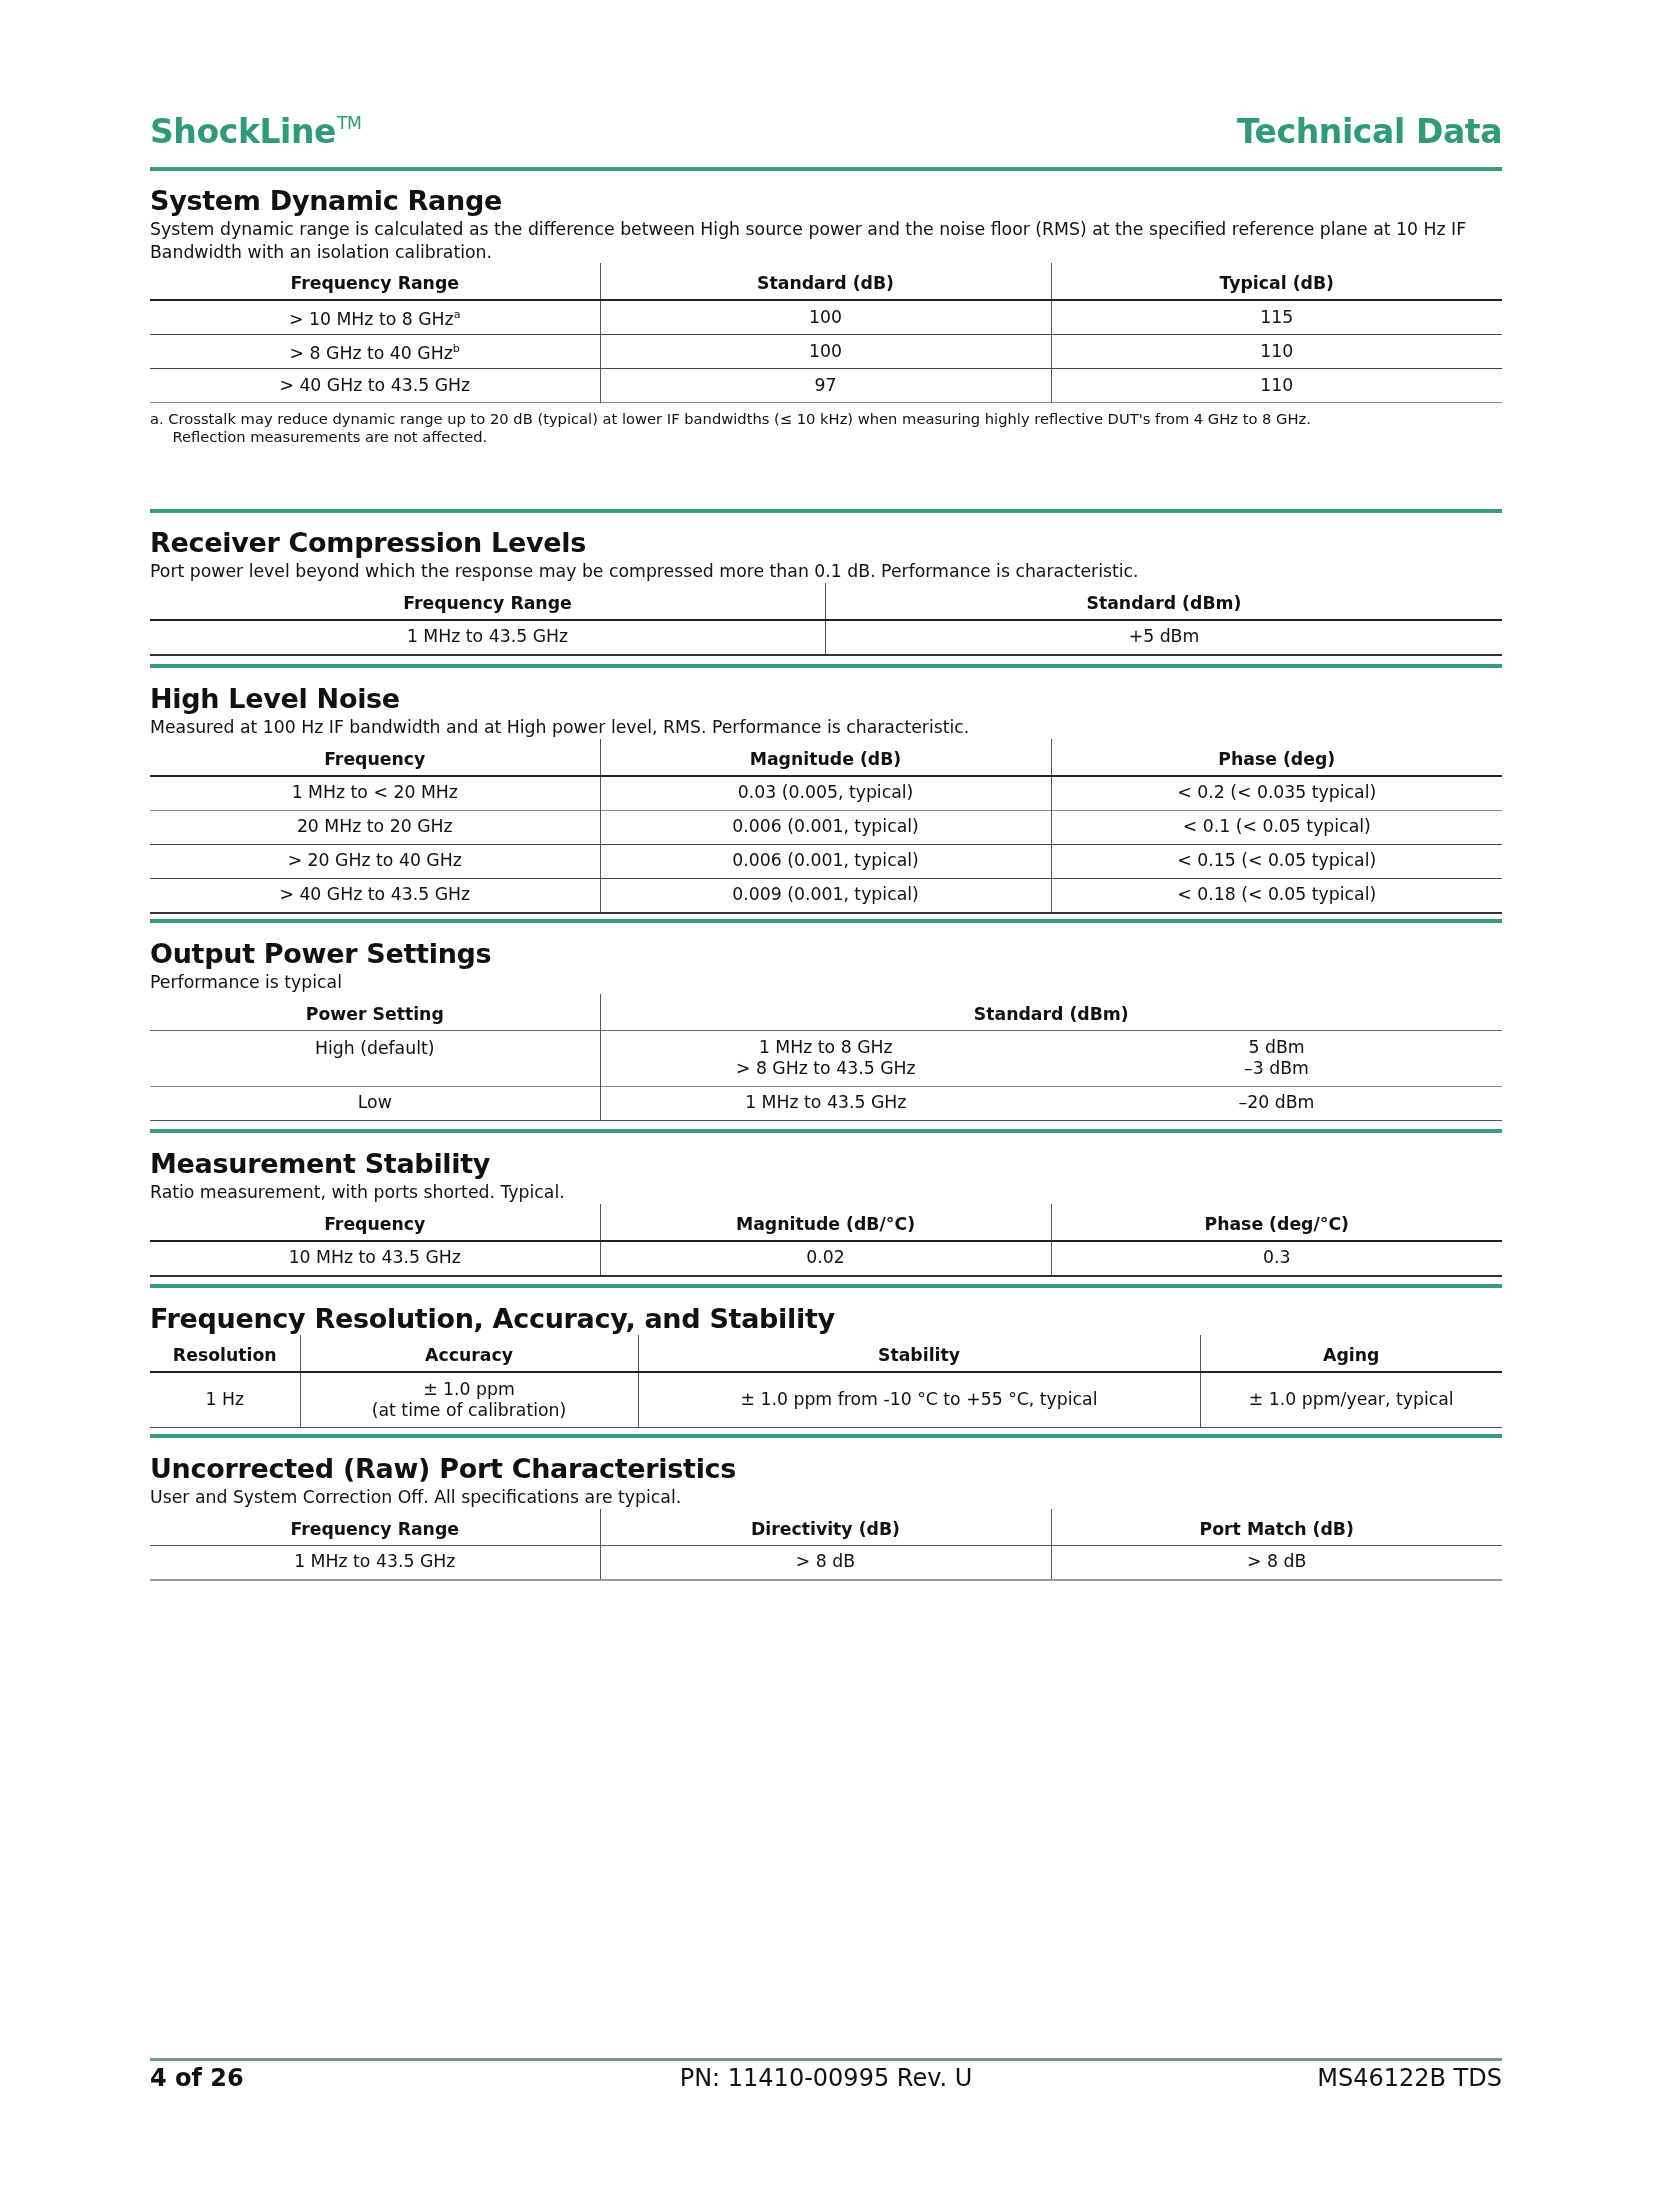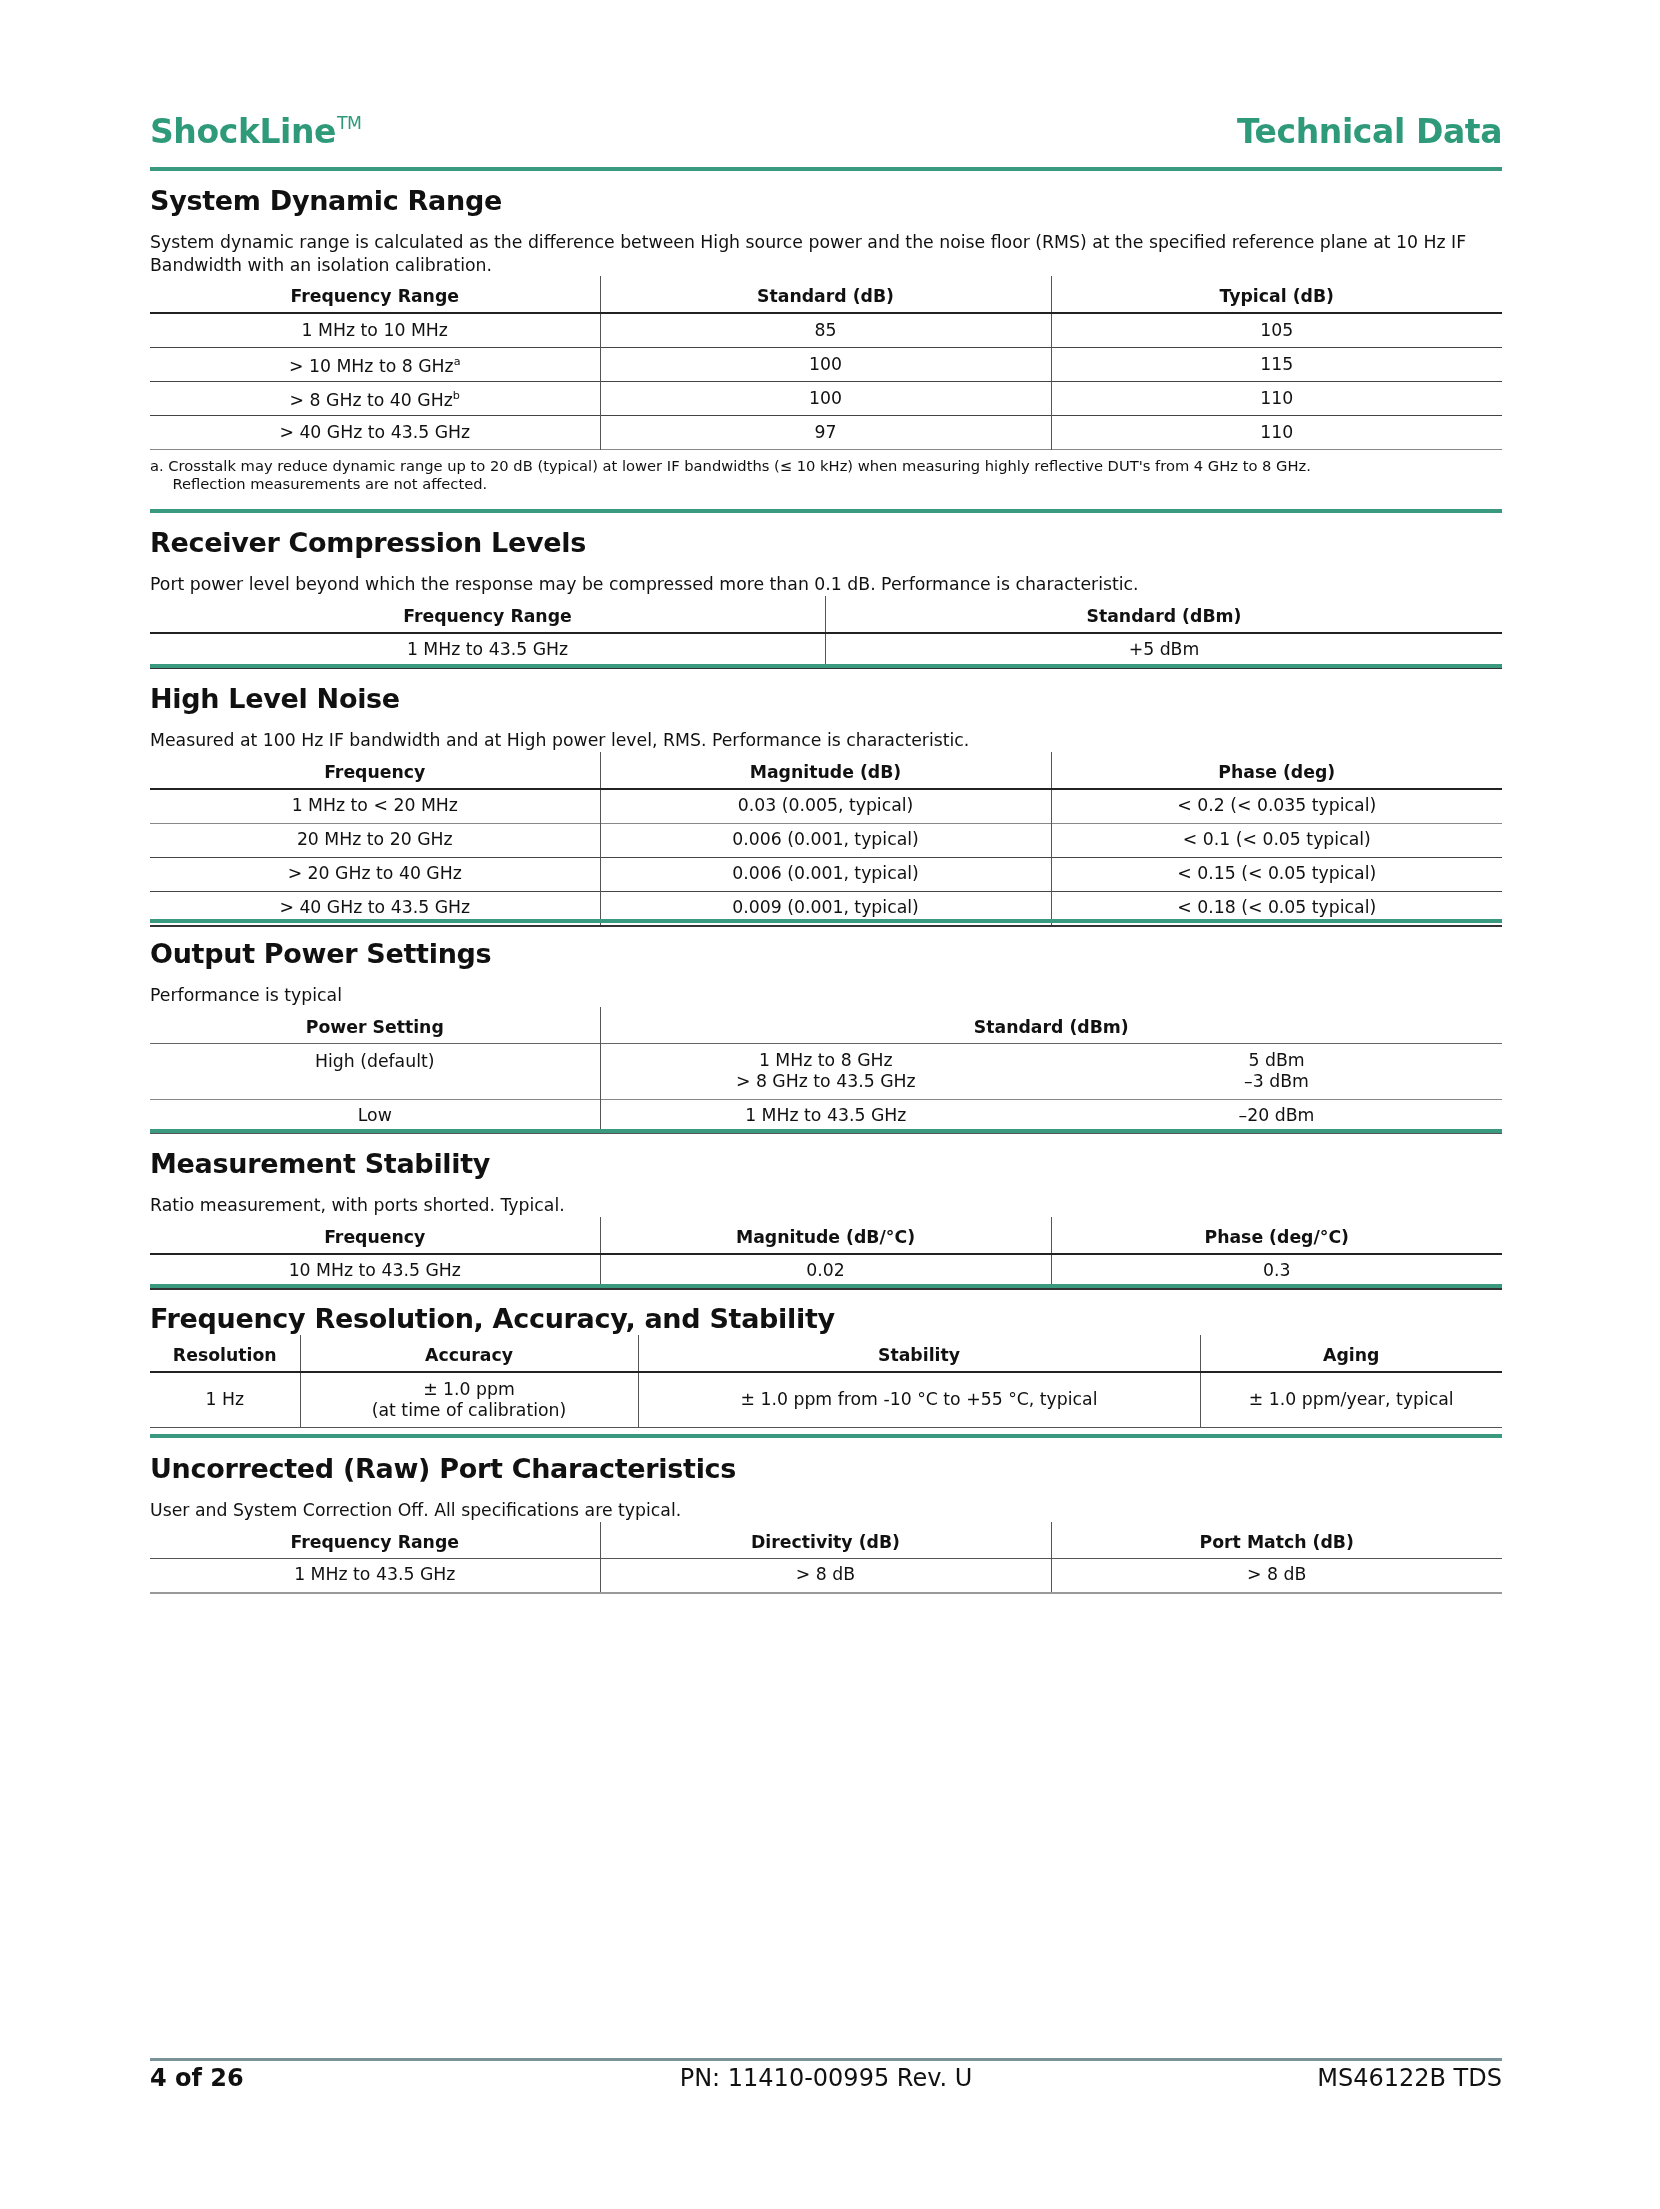--- a/index.html
+++ b/index.html
@@ -6,21 +6,21 @@
   body { width: 1660px; height: 2209px; position: relative; overflow: hidden;
          font-family: "DejaVu Sans", "Liberation Sans", sans-serif; color: #111; }
   .page { position: absolute; left: 150px; top: 8px; width: 1352px; height: 1926px; }
   .hdr-left, .hdr-right { position: absolute; top: 104px; font-size: 33px; font-weight: bold; color: #2e9a7a; letter-spacing: -0.4px; }
   .hdr-left { left: 0; }
   .hdr-left sup { font-size: 17.3px; font-weight: normal; vertical-align: 14px; margin-left: 0.9px; }
   .hdr-right { right: 0; }
   .green-rule { position: absolute; left: 0; width: 1352px; height: 3.5px; background: #3a9a80; }
   .section { position: absolute; left: 0; width: 1352px; }
   .sec-title { font-size: 27px; font-weight: bold; color: #111; line-height: 33px; margin: 0; letter-spacing: -0.3px; }
-  .sec-desc { font-size: 17.3px; line-height: 22.5px; color: #111; margin: 14px 0 0 0; }
+  .sec-desc { font-size: 17.3px; line-height: 22.5px; color: #111; margin: 1px 0 0 0; }
   table { border-collapse: collapse; width: 1352px; table-layout: fixed; font-size: 17.3px; }
   th { font-weight: bold; text-align: center; padding: 0; height: 31px; line-height: 21px; vertical-align: bottom; padding-bottom: 5.2px; }
   td { text-align: center; padding: 0; height: 33px; line-height: 21.6px; vertical-align: middle; }
   .vsep { border-left: 0.9px solid #555; }
   thead tr { border-bottom: 2.6px solid #222; }
   tbody tr { border-bottom: 1.7px solid #444; }
   tbody tr.last { border-bottom: 2.6px solid #333; }
   .fn { font-size: 14.7px; line-height: 18px; color: #111; }
   .fn .ind { padding-left: 22.5px; }
   sup.fnref { font-size: 11.2px; vertical-align: 7px; }
@@ -50,25 +50,20 @@
         </colgroup>
       <thead>
           <tr>
         <th>Frequency Range</th>
         <th class="vsep">Standard (dB)</th>
         <th class="vsep">Typical (dB)</th>
       </tr>
         </thead>
       <tbody>
         <tr>
-          <td><span>1 MHz to 10 MHz</span></td>
-          <td class="vsep">85</td>
-          <td class="vsep">105</td>
-        </tr>
-        <tr>
           <td><span>&gt; 10 MHz to 8 GHz</span><sup class="fnref">a</sup></td>
           <td class="vsep">100</td>
           <td class="vsep">115</td>
         </tr>
         <tr>
           <td><span>&gt; 8 GHz to 40 GHz</span><sup class="fnref">b</sup></td>
           <td class="vsep">100</td>
           <td class="vsep">110</td>
         </tr>
         <tr class="last" style="border-bottom:1.7px solid #888">

